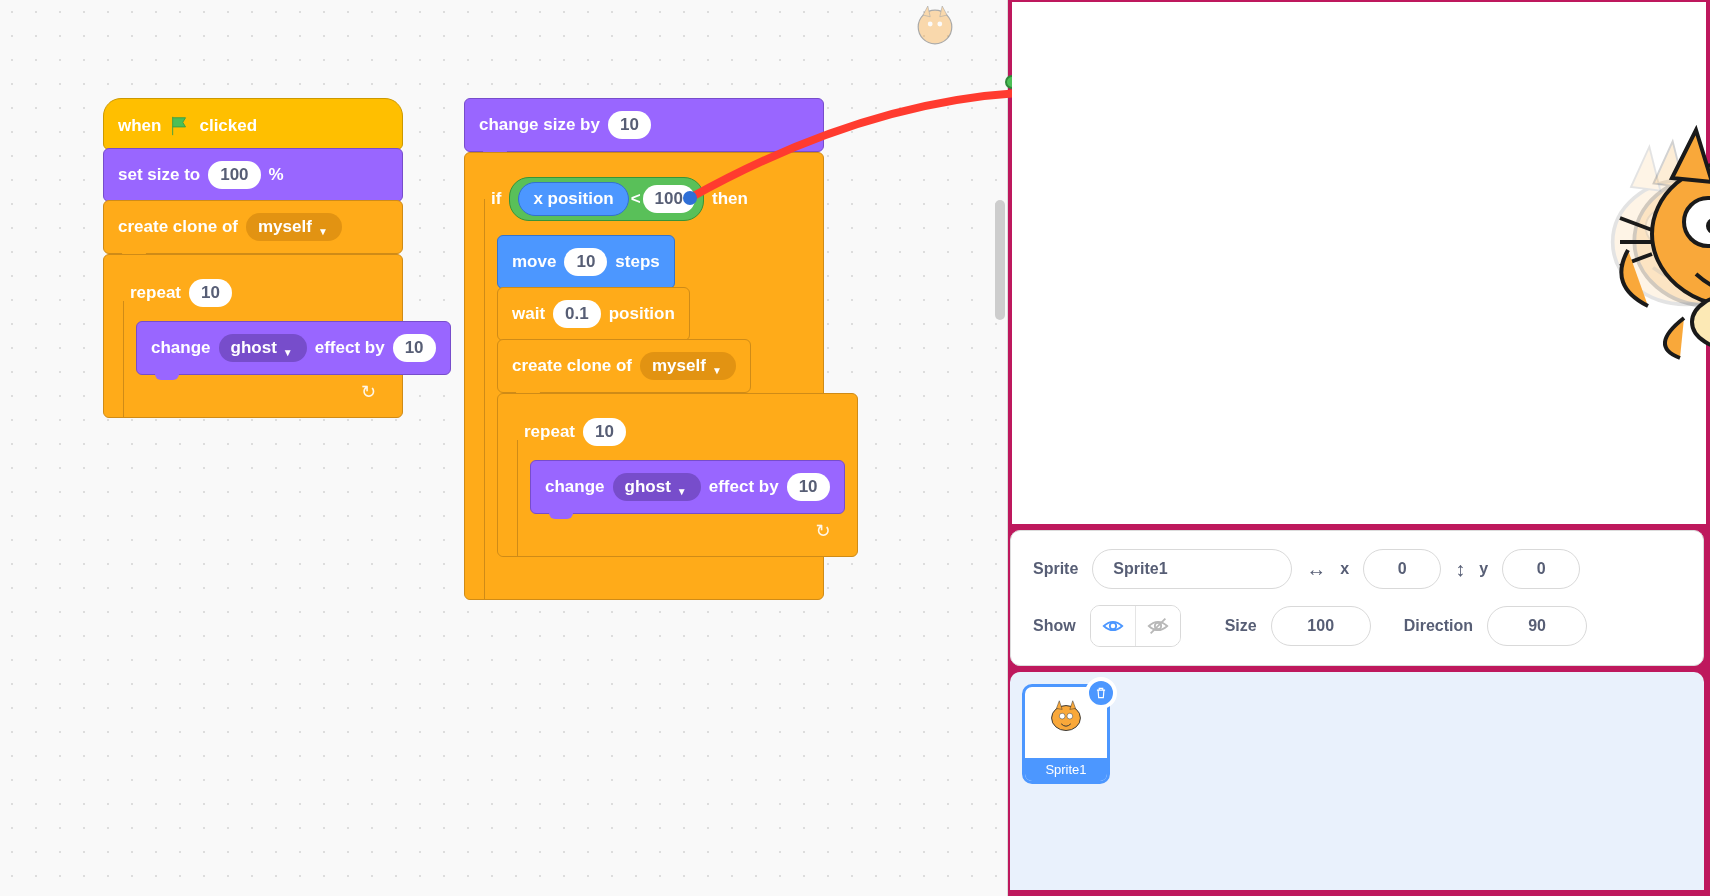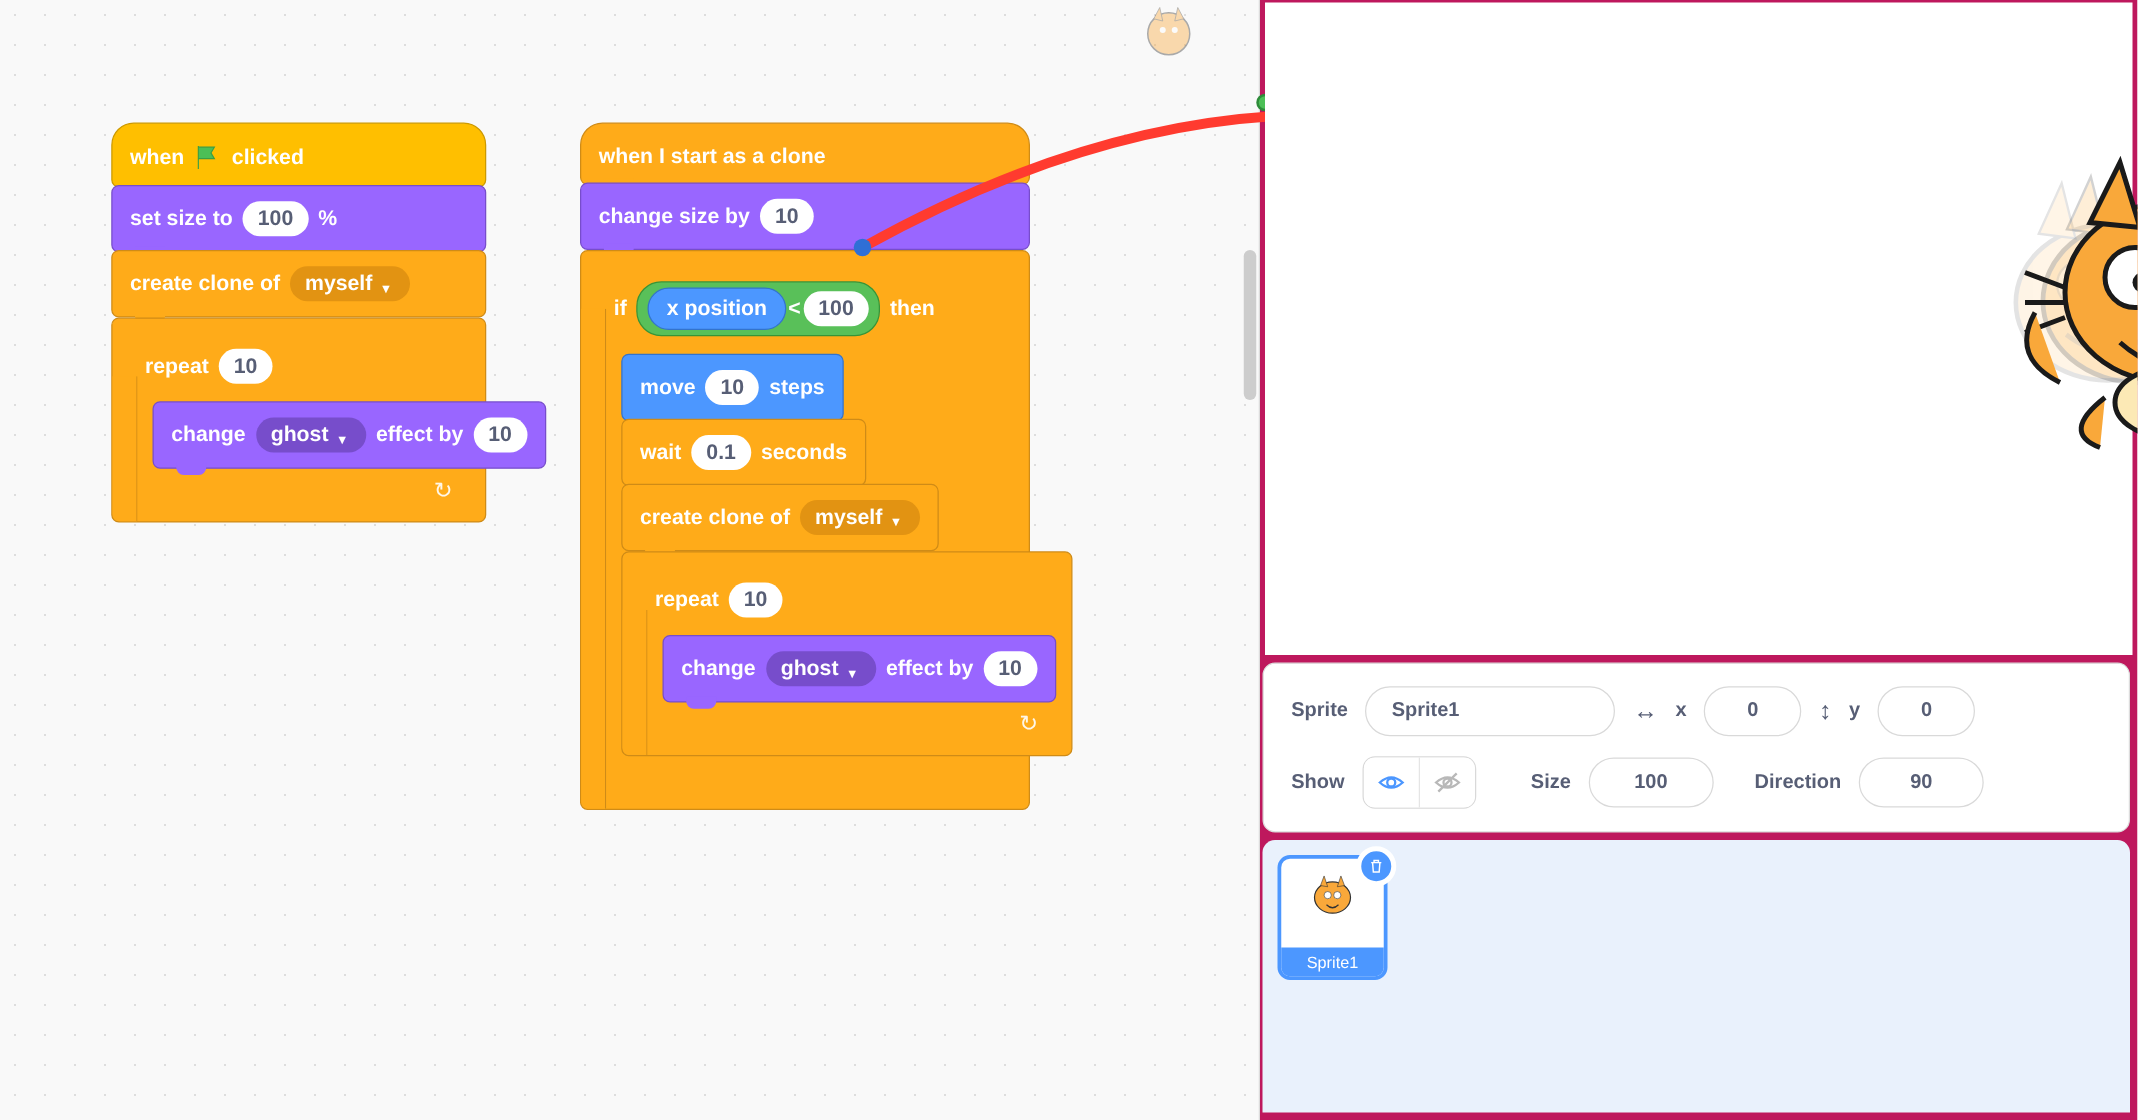--- a/index.html
+++ b/index.html
@@ -141,21 +141,21 @@
   <div class="mini-cat">
     <svg viewBox="0 0 100 100">
         <circle cx="50" cy="45" r="28" fill="#f9a83a" stroke="#333" stroke-width="2"></circle>
         <circle cx="42" cy="40" r="4" fill="#fff"></circle>
         <circle cx="58" cy="40" r="4" fill="#fff"></circle>
         <path d="M30 25 L38 10 L42 28 Z" fill="#f9a83a" stroke="#333"></path>
         <path d="M70 25 L62 10 L58 28 Z" fill="#f9a83a" stroke="#333"></path>
       </svg>
   </div>
 
-  <div class="stack" style="left:89px; top:100px; width:300px;">
+  <div class="stack" style="left:103px; top:100px; width:300px;">
 
     <div class="block events hat">
       <span>when</span>
       <span class="flag-icon">
         <svg viewBox="0 0 24 24">
             <path d="M4 2 v20 M4 3 h14 l-3 5 3 5 H4" fill="#4cbf56" stroke="#3a9e45" stroke-width="1"></path>
           </svg>
       </span>
       <span>clicked</span>
     </div>
@@ -193,23 +193,20 @@
         </div>
       </div>
       <div class="c-bottom">
           <span class="loop-arrow">↻</span>
         </div>
     </div>
   </div>
 
   <div class="stack" style="left:464px; top:100px; width:360px;">
 
-    <div class="block control hat" style="background:#ffab19;border-color:#cf8b17">
-      <span>when I start as a clone</span>
-    </div>
 
     <div class="block looks">
       <span>change size by</span>
       <span class="pill">10</span>
     </div>
 
     <div class="cblock">
       <div class="arm"></div>
       <div class="c-top">
         <span>if</span>
@@ -224,21 +221,21 @@
 
         <div class="block motion" style="width:fit-content;">
           <span>move</span>
           <span class="pill">10</span>
           <span>steps</span>
         </div>
 
         <div class="block control" style="width:fit-content;">
           <span>wait</span>
           <span class="pill">0.1</span>
-          <span>seconds</span>
+          <span>position</span>
         </div>
 
         <div class="block control" style="width:fit-content;">
           <span>create clone of</span>
           <span class="dropdown ctl">
             <span>myself</span>
             <span class="tri">▼</span>
           </span>
         </div>
 

